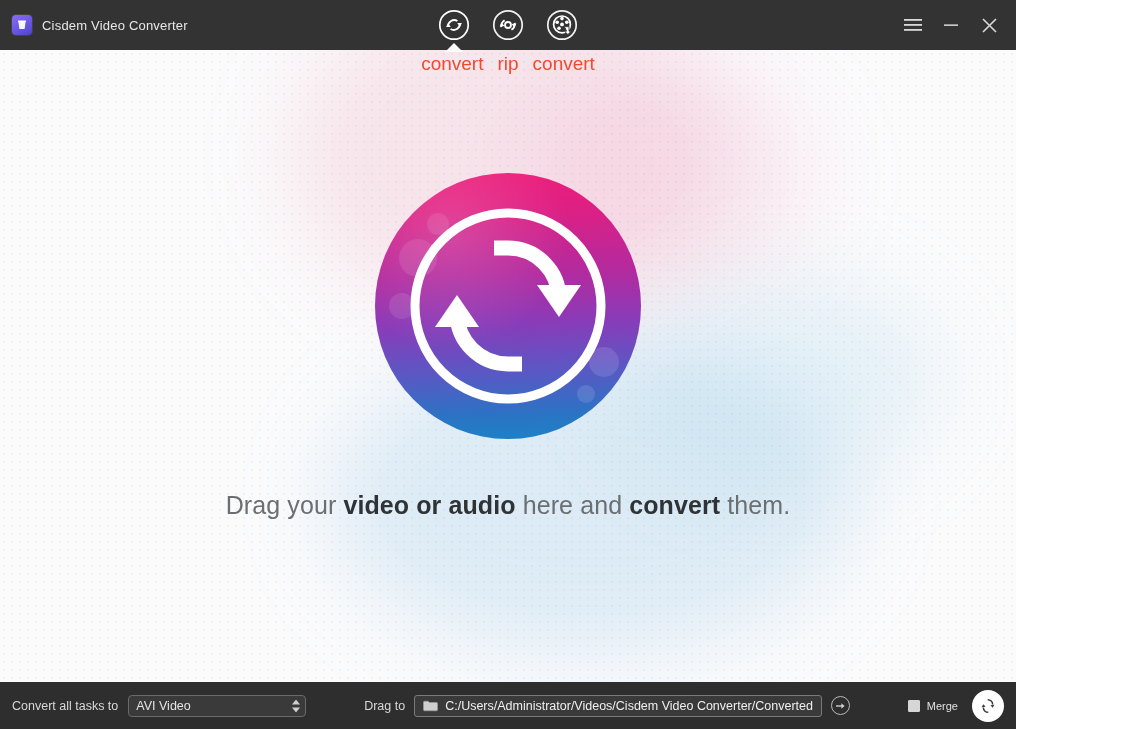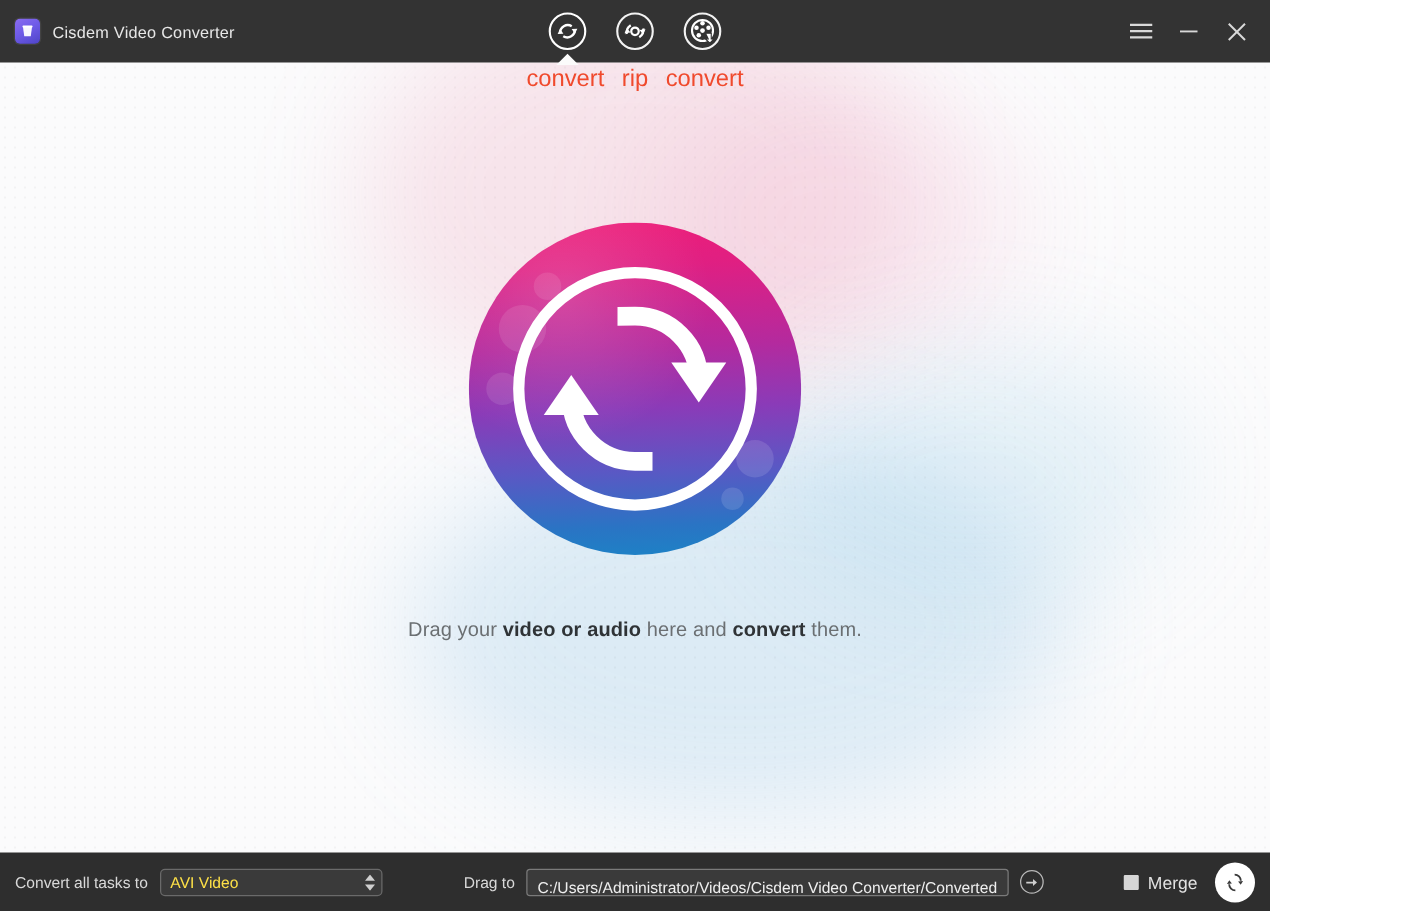--- a/index.html
+++ b/index.html
@@ -150,21 +150,21 @@
     background: rgba(255,255,255,0.10);
   }
   .logo .bub.b1 { width: 38px; height: 38px; left: 24px; top: 66px; }
   .logo .bub.b2 { width: 22px; height: 22px; left: 52px; top: 40px; }
   .logo .bub.b3 { width: 26px; height: 26px; left: 14px; top: 120px; }
   .logo .bub.b4 { width: 30px; height: 30px; right: 22px; bottom: 62px; background: rgba(255,255,255,0.12); }
   .logo .bub.b5 { width: 18px; height: 18px; right: 46px; bottom: 36px; background: rgba(255,255,255,0.12); }
   .logo svg { position: absolute; inset: 0; }
 
   .drop-text {
-    font-size: 16px; color: #6b6f72;
+    font-size: 25px; color: #6b6f72;
     letter-spacing: .1px; white-space: nowrap;
     font-weight: 400;
   }
   .drop-text b { color: #2f3336; font-weight: 700; }
 
   
   .bottombar {
     height: 47px; flex: 0 0 47px;
     background: #2e2e2e;
     display: flex; align-items: center;
@@ -179,21 +179,21 @@
     position: relative;
     width: 178px; height: 22px;
     background: #3a3a3a;
     border: 1px solid #6a6a6a;
     border-radius: 4px;
     display: flex; align-items: center;
     padding: 0 22px 0 7px;
     cursor: pointer;
   }
   .select span {
-    color: #fde047; font-size: 12.5px;
+    color: #e5e5e5; font-size: 12.5px;
     overflow: hidden; white-space: nowrap; text-overflow: ellipsis;
   }
   .stepper {
     position: absolute; right: 5px; top: 50%;
     transform: translateY(-50%);
     display: flex; flex-direction: column; gap: 3px;
   }
   .stepper i {
     display: block; width: 0; height: 0;
     border-left: 4px solid transparent;
@@ -207,41 +207,40 @@
     display: flex; align-items: center; gap: 9px;
   }
   .path-box {
     height: 22px;
     background: #3a3a3a;
     border: 1px solid #7a7a7a;
     border-radius: 3px;
     display: flex; align-items: center;
     gap: 7px; padding: 0 8px;
     cursor: pointer;
-    flex-direction: column;
   }
   .path-box .ptxt { color: #efefef; font-size: 12.5px; white-space: nowrap; }
   .folder-ico { display: block; }
   .go-btn {
     width: 19px; height: 19px; border-radius: 50%;
     border: 1.5px solid #b9b9b9;
     display: flex; align-items: center; justify-content: center;
     cursor: pointer;
   }
   .bb-right { display: flex; align-items: center; gap: 14px; }
   .merge {
     display: flex; align-items: center; gap: 7px; cursor: pointer;
   }
   .checkbox {
     width: 12px; height: 12px;
     background: #d6d6d6;
     border: 1px solid #d6d6d6;
     border-radius: 1px;
   }
-  .merge span { color: #e2e2e2; font-size: 14px; }
+  .merge span { color: #e2e2e2; font-size: 11px; }
   .convert-btn {
     width: 32px; height: 32px; border-radius: 50%;
     background: #ffffff;
     display: flex; align-items: center; justify-content: center;
     cursor: pointer;
   }
 </style>
 </head>
 <body>
 

